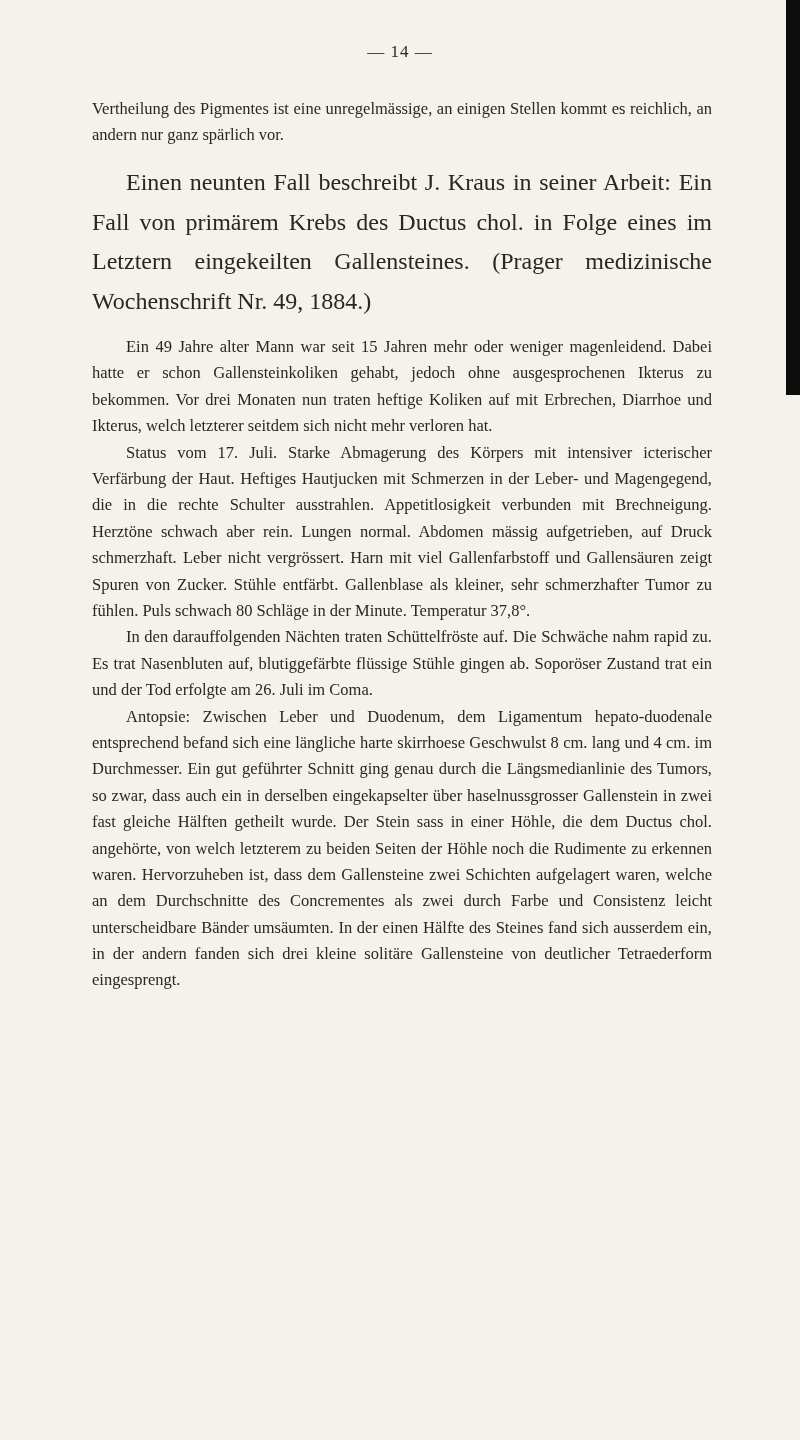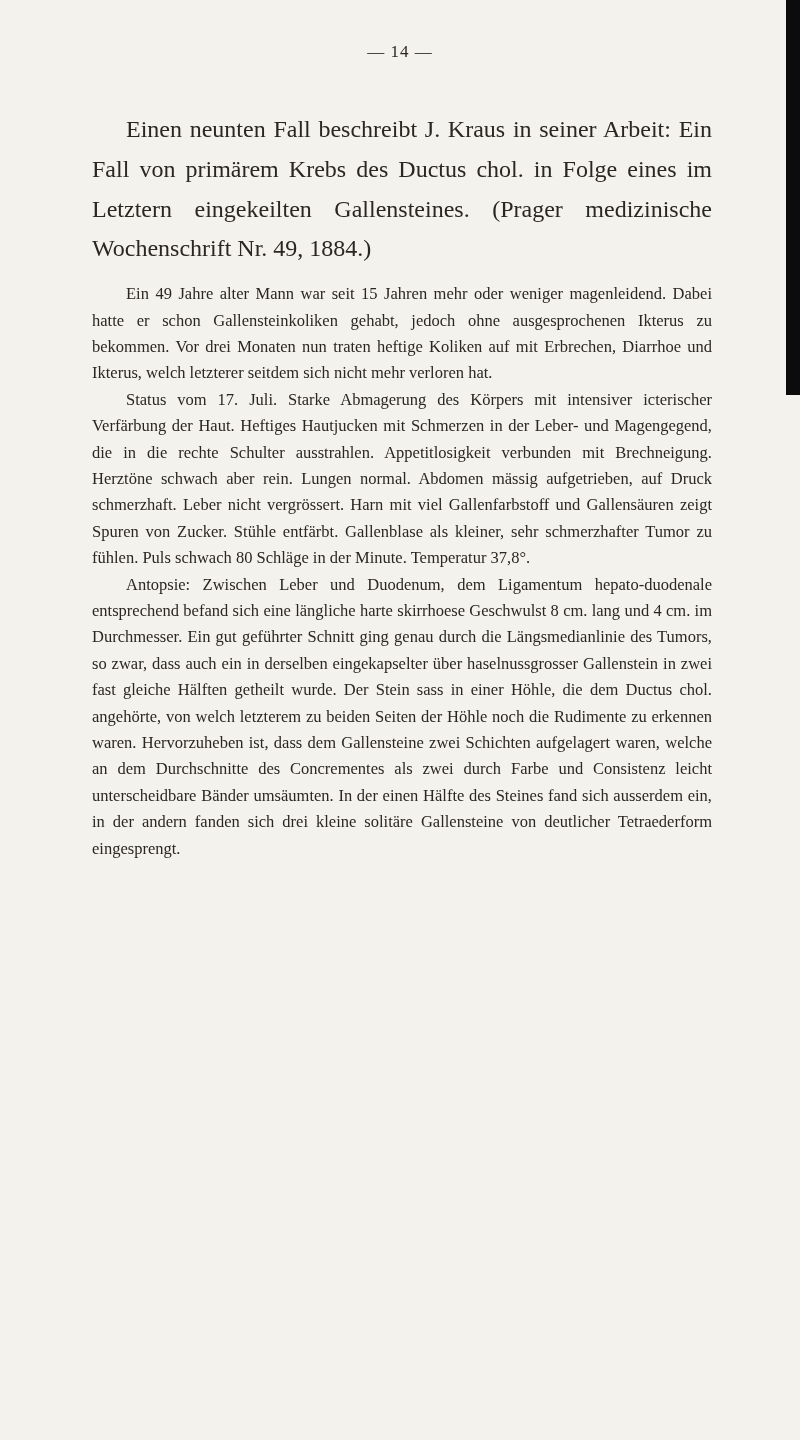--- a/index.html
+++ b/index.html
@@ -66,25 +66,27 @@
 <body>
 
 <div class="page">
 
   <div class="scan-bar"></div>
 
   <div class="page-number">— 14 —</div>
 
   <div class="text-block">
 
+    <p class="body-text noindent">Vertheilung des Pigmentes ist eine unregelmässige, an einigen Stellen kommt es reichlich, an andern nur ganz spärlich vor.</p>
 
     <p class="lead-text indent">Einen neunten Fall beschreibt J. Kraus in seiner Arbeit: Ein Fall von primärem Krebs des Ductus chol. in Folge eines im Letztern eingekeilten Gallensteines. (Prager medizinische Wochenschrift Nr. 49, 1884.)</p>
 
     <p class="body-text indent">Ein 49 Jahre alter Mann war seit 15 Jahren mehr oder weniger magenleidend. Dabei hatte er schon Gallensteinkoliken gehabt, jedoch ohne ausgesprochenen Ikterus zu bekommen. Vor drei Monaten nun traten heftige Koliken auf mit Erbrechen, Diarrhoe und Ikterus, welch letzterer seitdem sich nicht mehr verloren hat.</p>
 
     <p class="body-text indent">Status vom 17. Juli. Starke Abmagerung des Körpers mit intensiver icterischer Verfärbung der Haut. Heftiges Hautjucken mit Schmerzen in der Leber- und Magengegend, die in die rechte Schulter ausstrahlen. Appetitlosigkeit verbunden mit Brechneigung. Herztöne schwach aber rein. Lungen normal. Abdomen mässig aufgetrieben, auf Druck schmerzhaft. Leber nicht vergrössert. Harn mit viel Gallenfarbstoff und Gallensäuren zeigt Spuren von Zucker. Stühle entfärbt. Gallenblase als kleiner, sehr schmerzhafter Tumor zu fühlen. Puls schwach 80 Schläge in der Minute. Temperatur 37,8°.</p>
 
+    <p class="body-text indent">In den darauffolgenden Nächten traten Schüttelfröste auf. Die Schwäche nahm rapid zu. Es trat Nasenbluten auf, blutig­gefärbte flüssige Stühle gingen ab. Soporöser Zustand trat ein und der Tod erfolgte am 26. Juli im Coma.</p>
 
     <p class="body-text indent">Antopsie: Zwischen Leber und Duodenum, dem Ligamentum hepato-duodenale entsprechend befand sich eine längliche harte skirrhoese Geschwulst 8 cm. lang und 4 cm. im Durchmesser. Ein gut geführter Schnitt ging genau durch die Längsmedianlinie des Tumors, so zwar, dass auch ein in derselben eingekapselter über haselnussgrosser Gallenstein in zwei fast gleiche Hälften getheilt wurde. Der Stein sass in einer Höhle, die dem Ductus chol. angehörte, von welch letzterem zu beiden Seiten der Höhle noch die Rudimente zu erkennen waren. Hervorzuheben ist, dass dem Gallensteine zwei Schichten aufgelagert waren, welche an dem Durchschnitte des Concrementes als zwei durch Farbe und Consistenz leicht unterscheidbare Bänder umsäumten. In der einen Hälfte des Steines fand sich ausserdem ein, in der andern fanden sich drei kleine solitäre Gallensteine von deutlicher Tetraederform eingesprengt.</p>
 
   </div>
 
 </div>
 
 </body></html>

